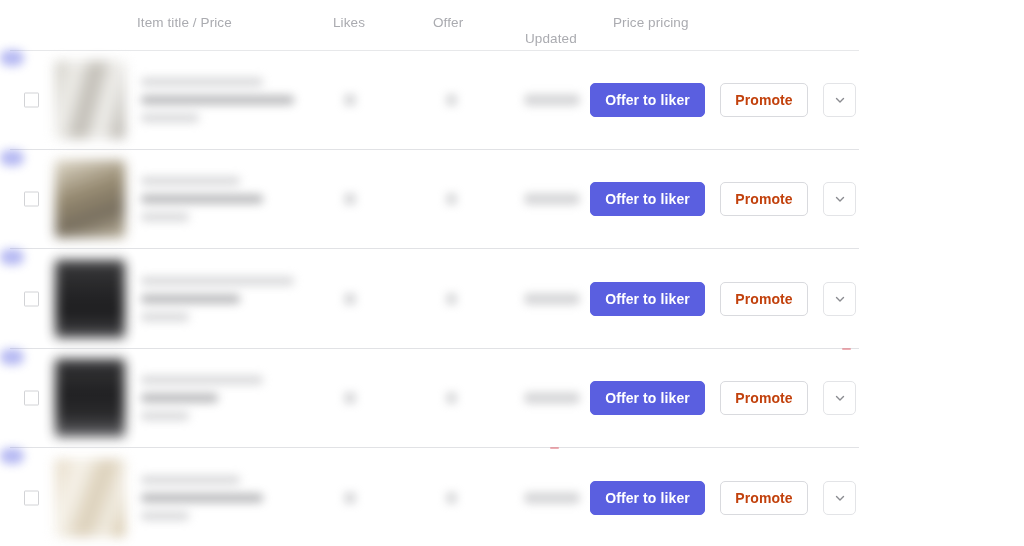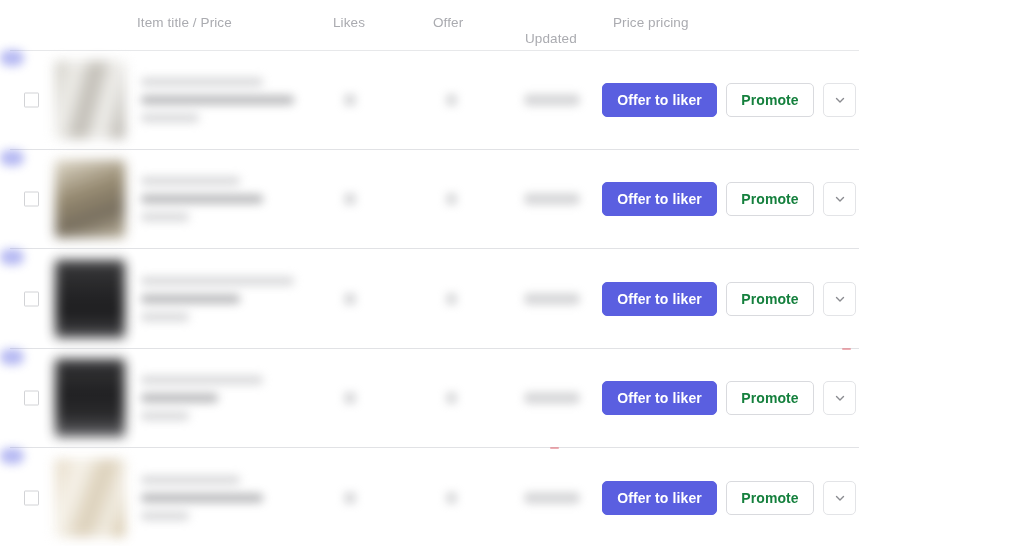--- a/index.html
+++ b/index.html
@@ -170,21 +170,21 @@
   }
 
   
   .row-actions {
     position: absolute;
     right: 13px;
     top: 50%;
     transform: translateY(-50%);
     display: flex;
     align-items: center;
-    gap: 9px;
+    gap: 15px;
   }
   .btn {
     font-family: "Liberation Sans", sans-serif;
     font-size: 14px;
     font-weight: 700;
     border-radius: 5px;
     box-sizing: border-box;
     cursor: pointer;
     white-space: nowrap;
     display: flex;
@@ -194,21 +194,21 @@
   }
   .btn-offer {
     background: #5a5fe0;
     color: #ffffff;
     border: 1px solid #5a5fe0;
     width: 115px;
     letter-spacing: 0.1px;
   }
   .btn-promote {
     background: #ffffff;
-    color: #15803d;
+    color: #c2410c;
     border: 1px solid #d9dade;
     width: 88px;
     letter-spacing: 0.1px;
   }
   .btn-caret {
     background: #ffffff;
     border: 1px solid #e3e4e7;
     width: 33px;
     color: #8a8b90;
   }

